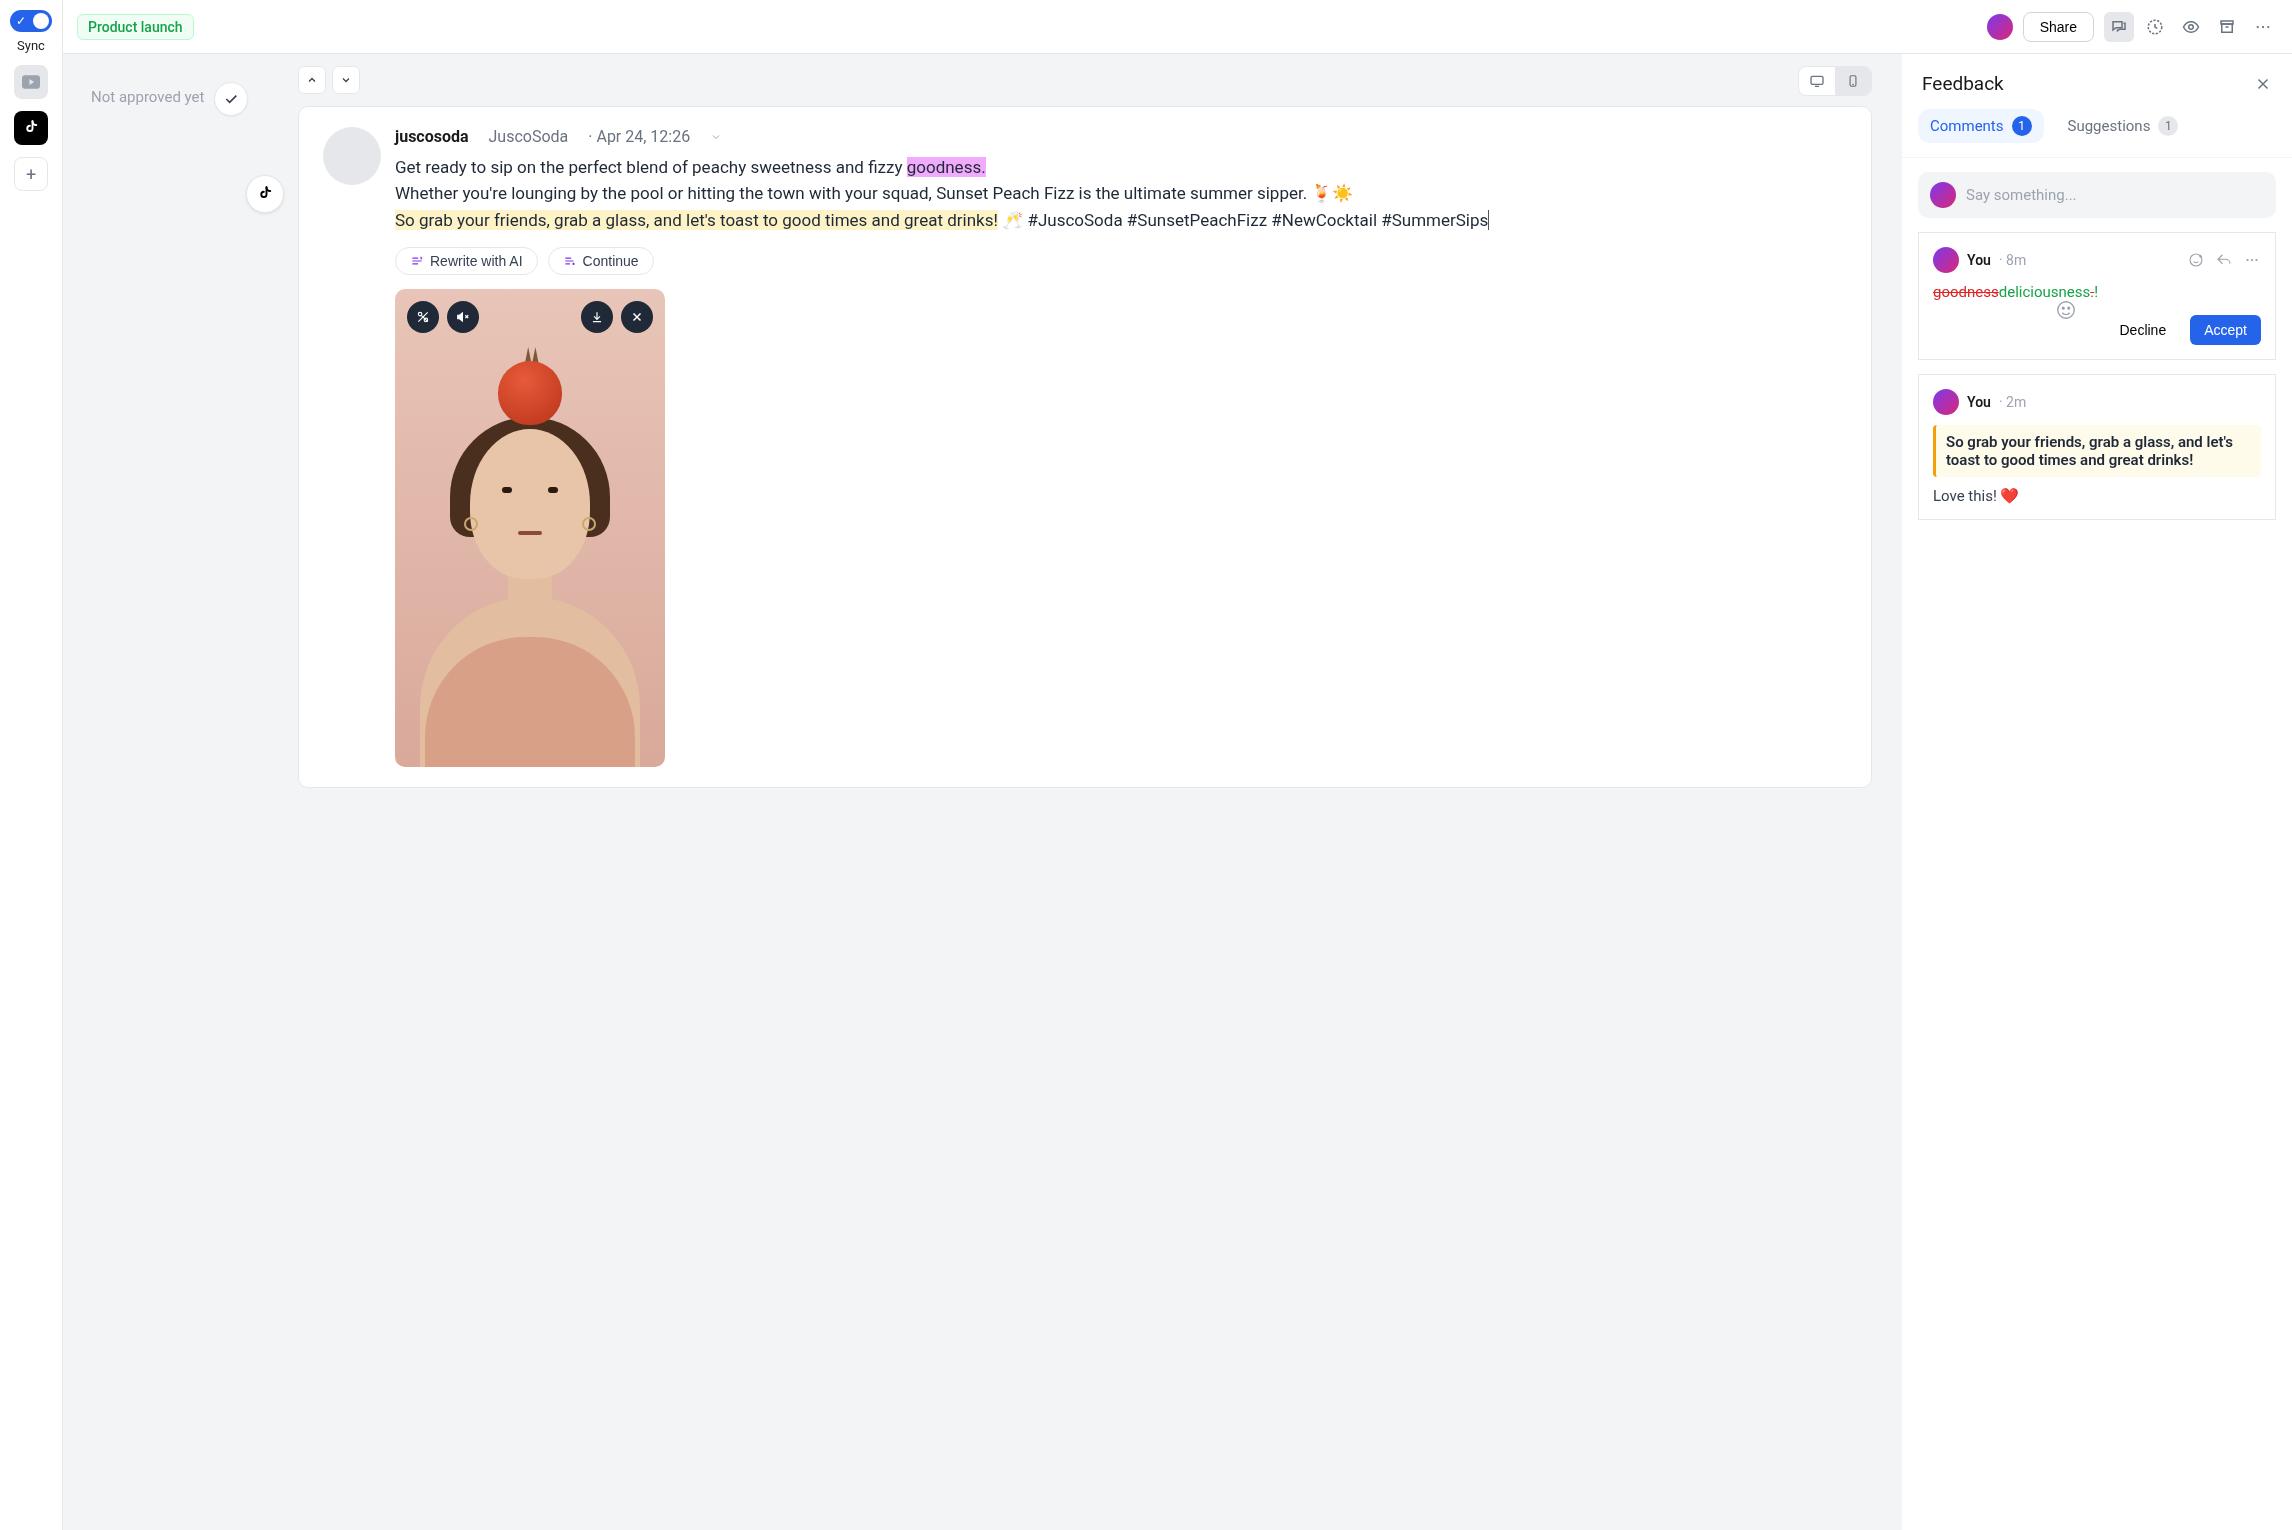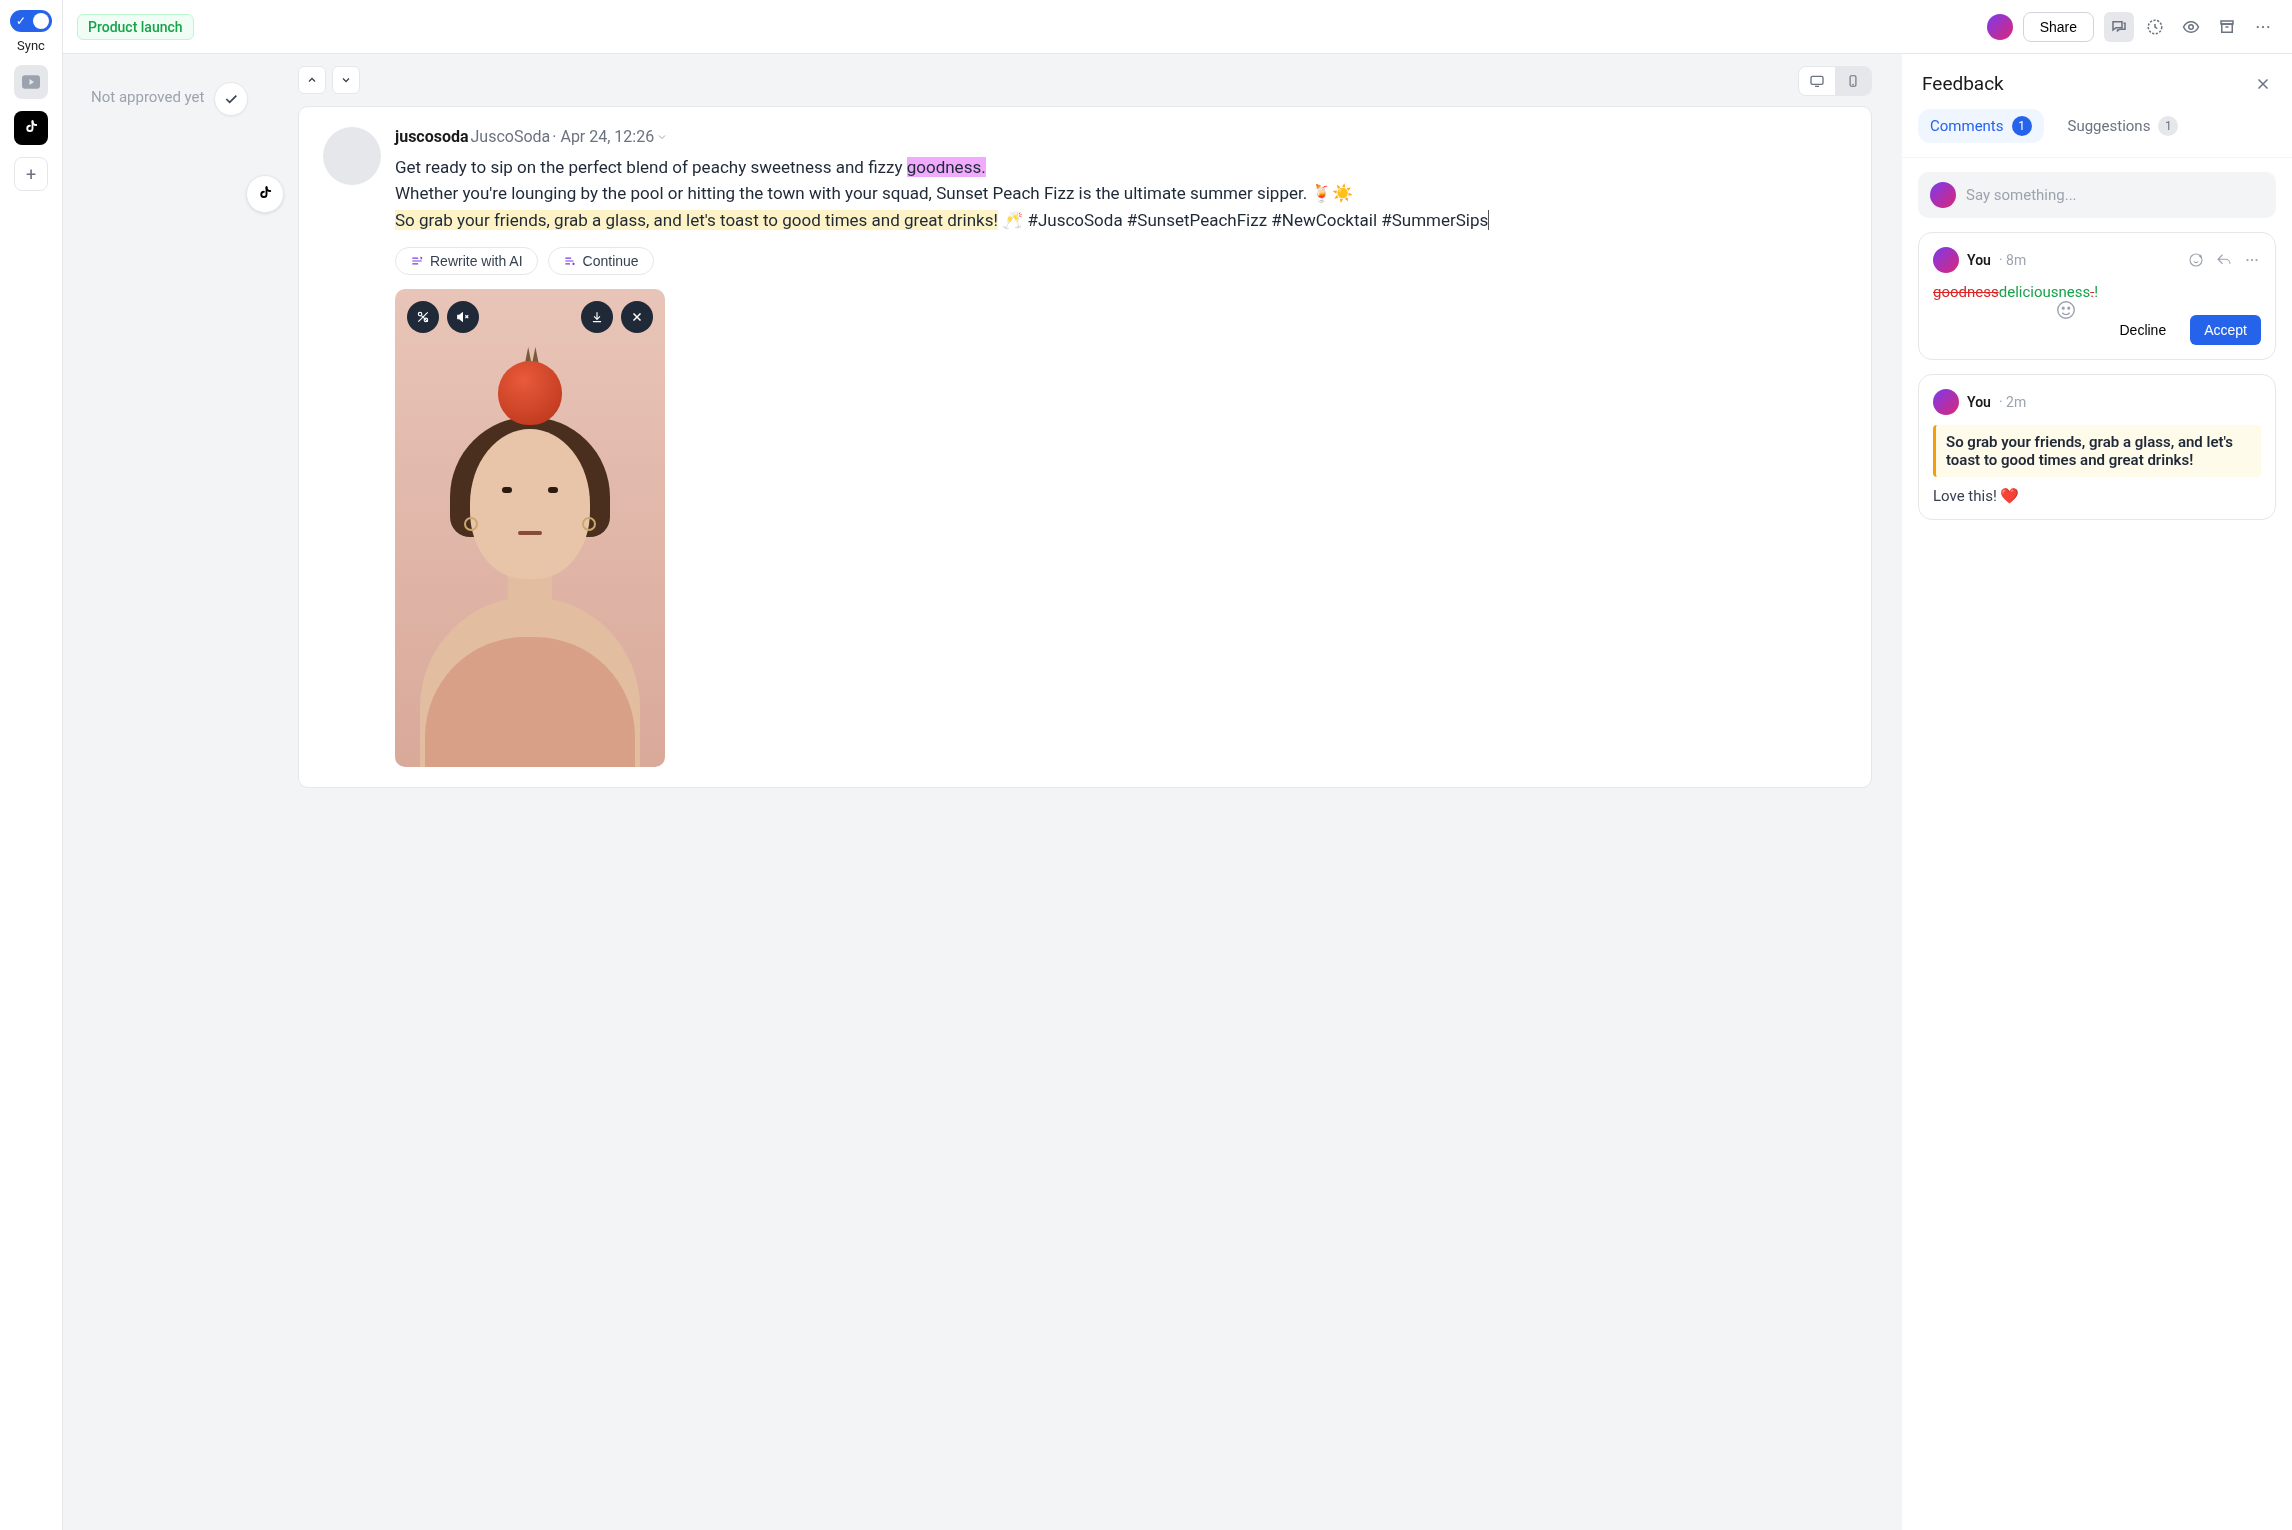--- a/index.html
+++ b/index.html
@@ -43,21 +43,21 @@
 .nav-arrows { display: flex; gap: 6px; }
 .nav-btn { width: 28px; height: 28px; border: 1px solid #e5e7eb; background: #fff; border-radius: 6px; display: flex; align-items: center; justify-content: center; color: #374151; }
 .device-toggle { display: flex; border: 1px solid #e5e7eb; background: #fff; border-radius: 8px; overflow: hidden; margin-right: 30px; }
 .device-btn { width: 36px; height: 28px; display: flex; align-items: center; justify-content: center; color: #6b7280; }
 .device-btn.active { background: #e5e7eb; }
 
 .post-card { background: #fff; border: 1px solid #e5e7eb; border-radius: 10px; margin-right: 30px; padding: 20px 24px; display: flex; gap: 14px; position: relative; }
 .floating-tiktok { position: absolute; left: -53px; top: 68px; width: 38px; height: 38px; border-radius: 50%; background: #fff; border: 1px solid #e5e7eb; display: flex; align-items: center; justify-content: center; box-shadow: 0 1px 3px rgba(0,0,0,0.1); }
 .post-avatar { width: 58px; height: 58px; border-radius: 50%; background: #e5e7eb; flex-shrink: 0; }
 .post-content { flex: 1; }
-.post-header { display: flex; align-items: center; gap: 2px; font-size: 16px; margin-bottom: 8px; }
+.post-header { display: flex; align-items: center; gap: 20px; font-size: 16px; margin-bottom: 8px; }
 .handle { font-weight: 700; }
 .display-name { color: #6b7280; }
 .post-date { color: #6b7280; }
 .post-date-caret { color: #9ca3af; }
 .post-body { font-size: 17px; line-height: 1.55; color: #1f2937; margin-bottom: 14px; }
 .hl-blue { background: #f0abfc; }
 .hl-yellow { background: #fef3c7; }
 .hashtag { color: #1f2937; }
 .ai-buttons { display: flex; gap: 10px; margin-bottom: 14px; }
 .ai-btn { border: 1px solid #e5e7eb; background: #fff; border-radius: 18px; padding: 5px 14px; font-size: 14px; display: flex; align-items: center; gap: 6px; color: #374151; }
@@ -95,21 +95,21 @@
 .fb-tab { padding: 7px 12px; border-radius: 12px; font-size: 15px; display: flex; align-items: center; gap: 8px; color: #6b7280; }
 .fb-tab.active { background: #eff6ff; color: #2563eb; }
 .badge { min-width: 20px; height: 20px; border-radius: 10px; display: inline-flex; align-items: center; justify-content: center; font-size: 12px; padding: 0 6px; }
 .badge.blue { background: #2563eb; color: #fff; }
 .badge.gray { background: #e5e7eb; color: #6b7280; }
 
 .fb-body { padding: 14px 16px; display: flex; flex-direction: column; gap: 14px; }
 .comment-input { background: #f3f4f6; border-radius: 10px; padding: 10px 12px; display: flex; align-items: center; gap: 10px; color: #9ca3af; font-size: 15px; }
 .avatar-xs { width: 26px; height: 26px; border-radius: 50%; background: linear-gradient(135deg,#7c3aed,#db2777); flex-shrink: 0; }
 
-.comment-card { border: 1px solid #e5e7eb; border-radius: 14px; padding: 14px; }
+.comment-card { border: 1px solid #e5e7eb; border-radius: 0; padding: 14px; }
 .cc-head { display: flex; align-items: center; justify-content: space-between; margin-bottom: 10px; }
 .cc-meta { display: flex; align-items: center; gap: 8px; font-size: 14px; }
 .cc-author { font-weight: 600; }
 .cc-time { color: #9ca3af; }
 .cc-actions { display: flex; gap: 10px; color: #9ca3af; }
 .suggestion-text { font-size: 15px; margin-bottom: 14px; }
 .strike { color: #dc2626; text-decoration: line-through; }
 .insert { color: #16a34a; }
 .cc-buttons { display: flex; gap: 10px; justify-content: flex-end; }
 .btn-decline { background: #fff; border: none; padding: 7px 14px; font-size: 14px; border-radius: 6px; }

